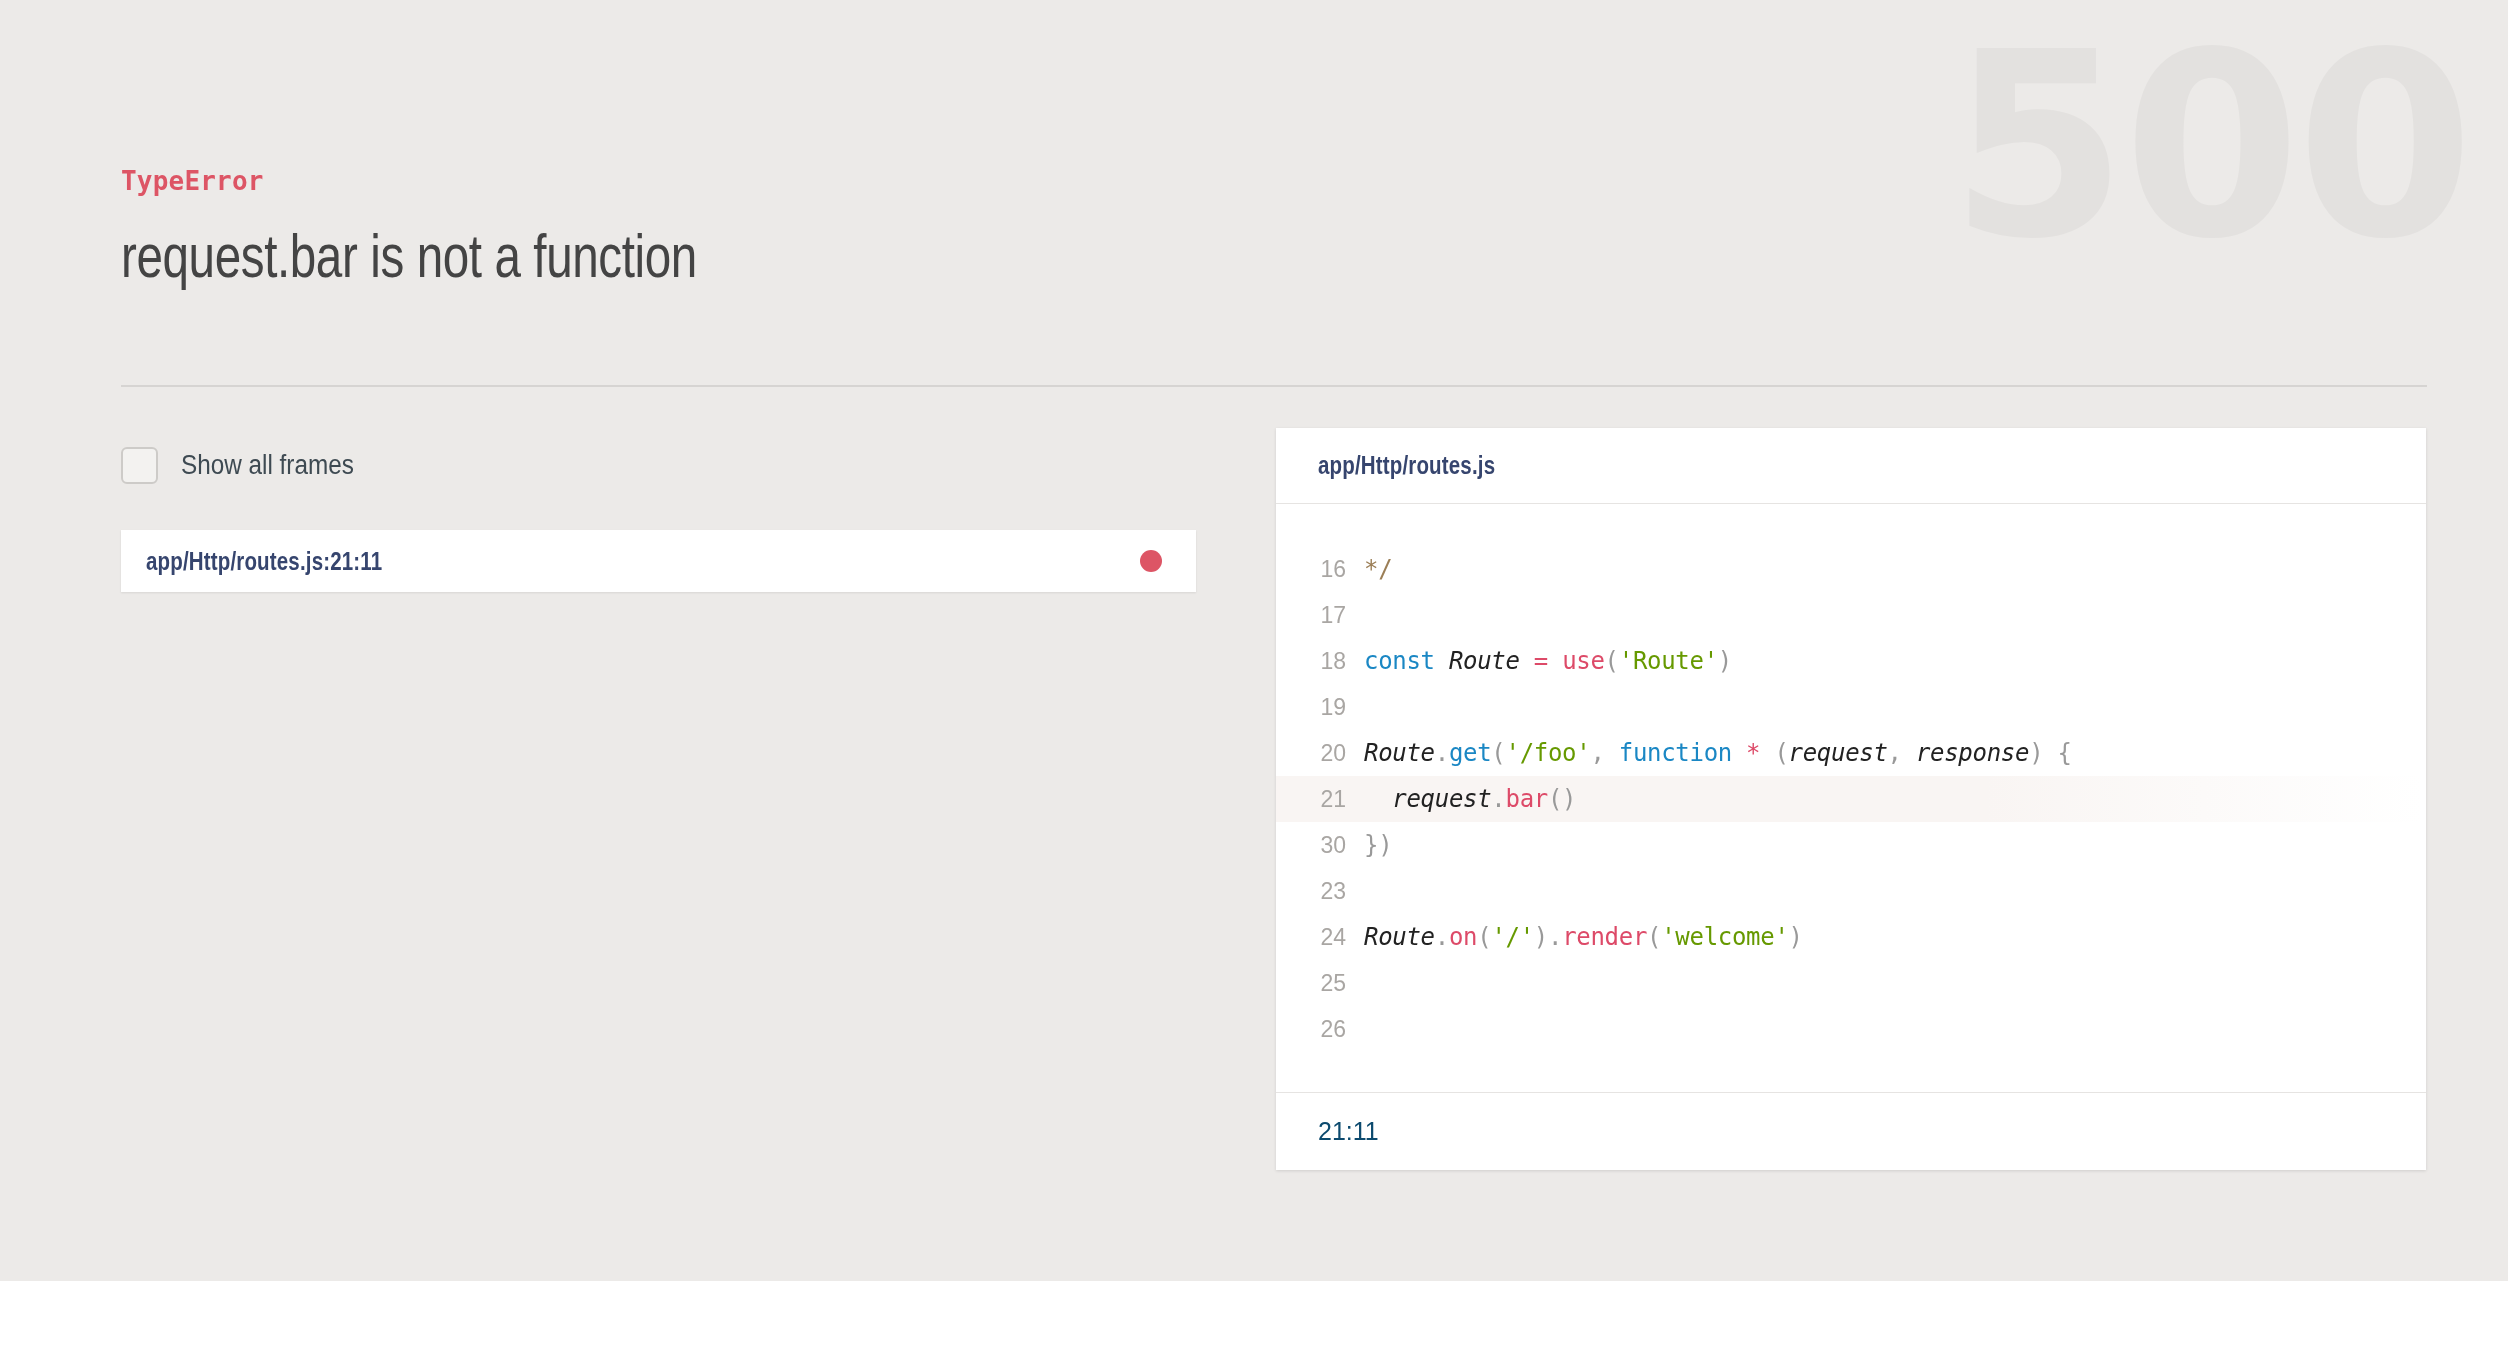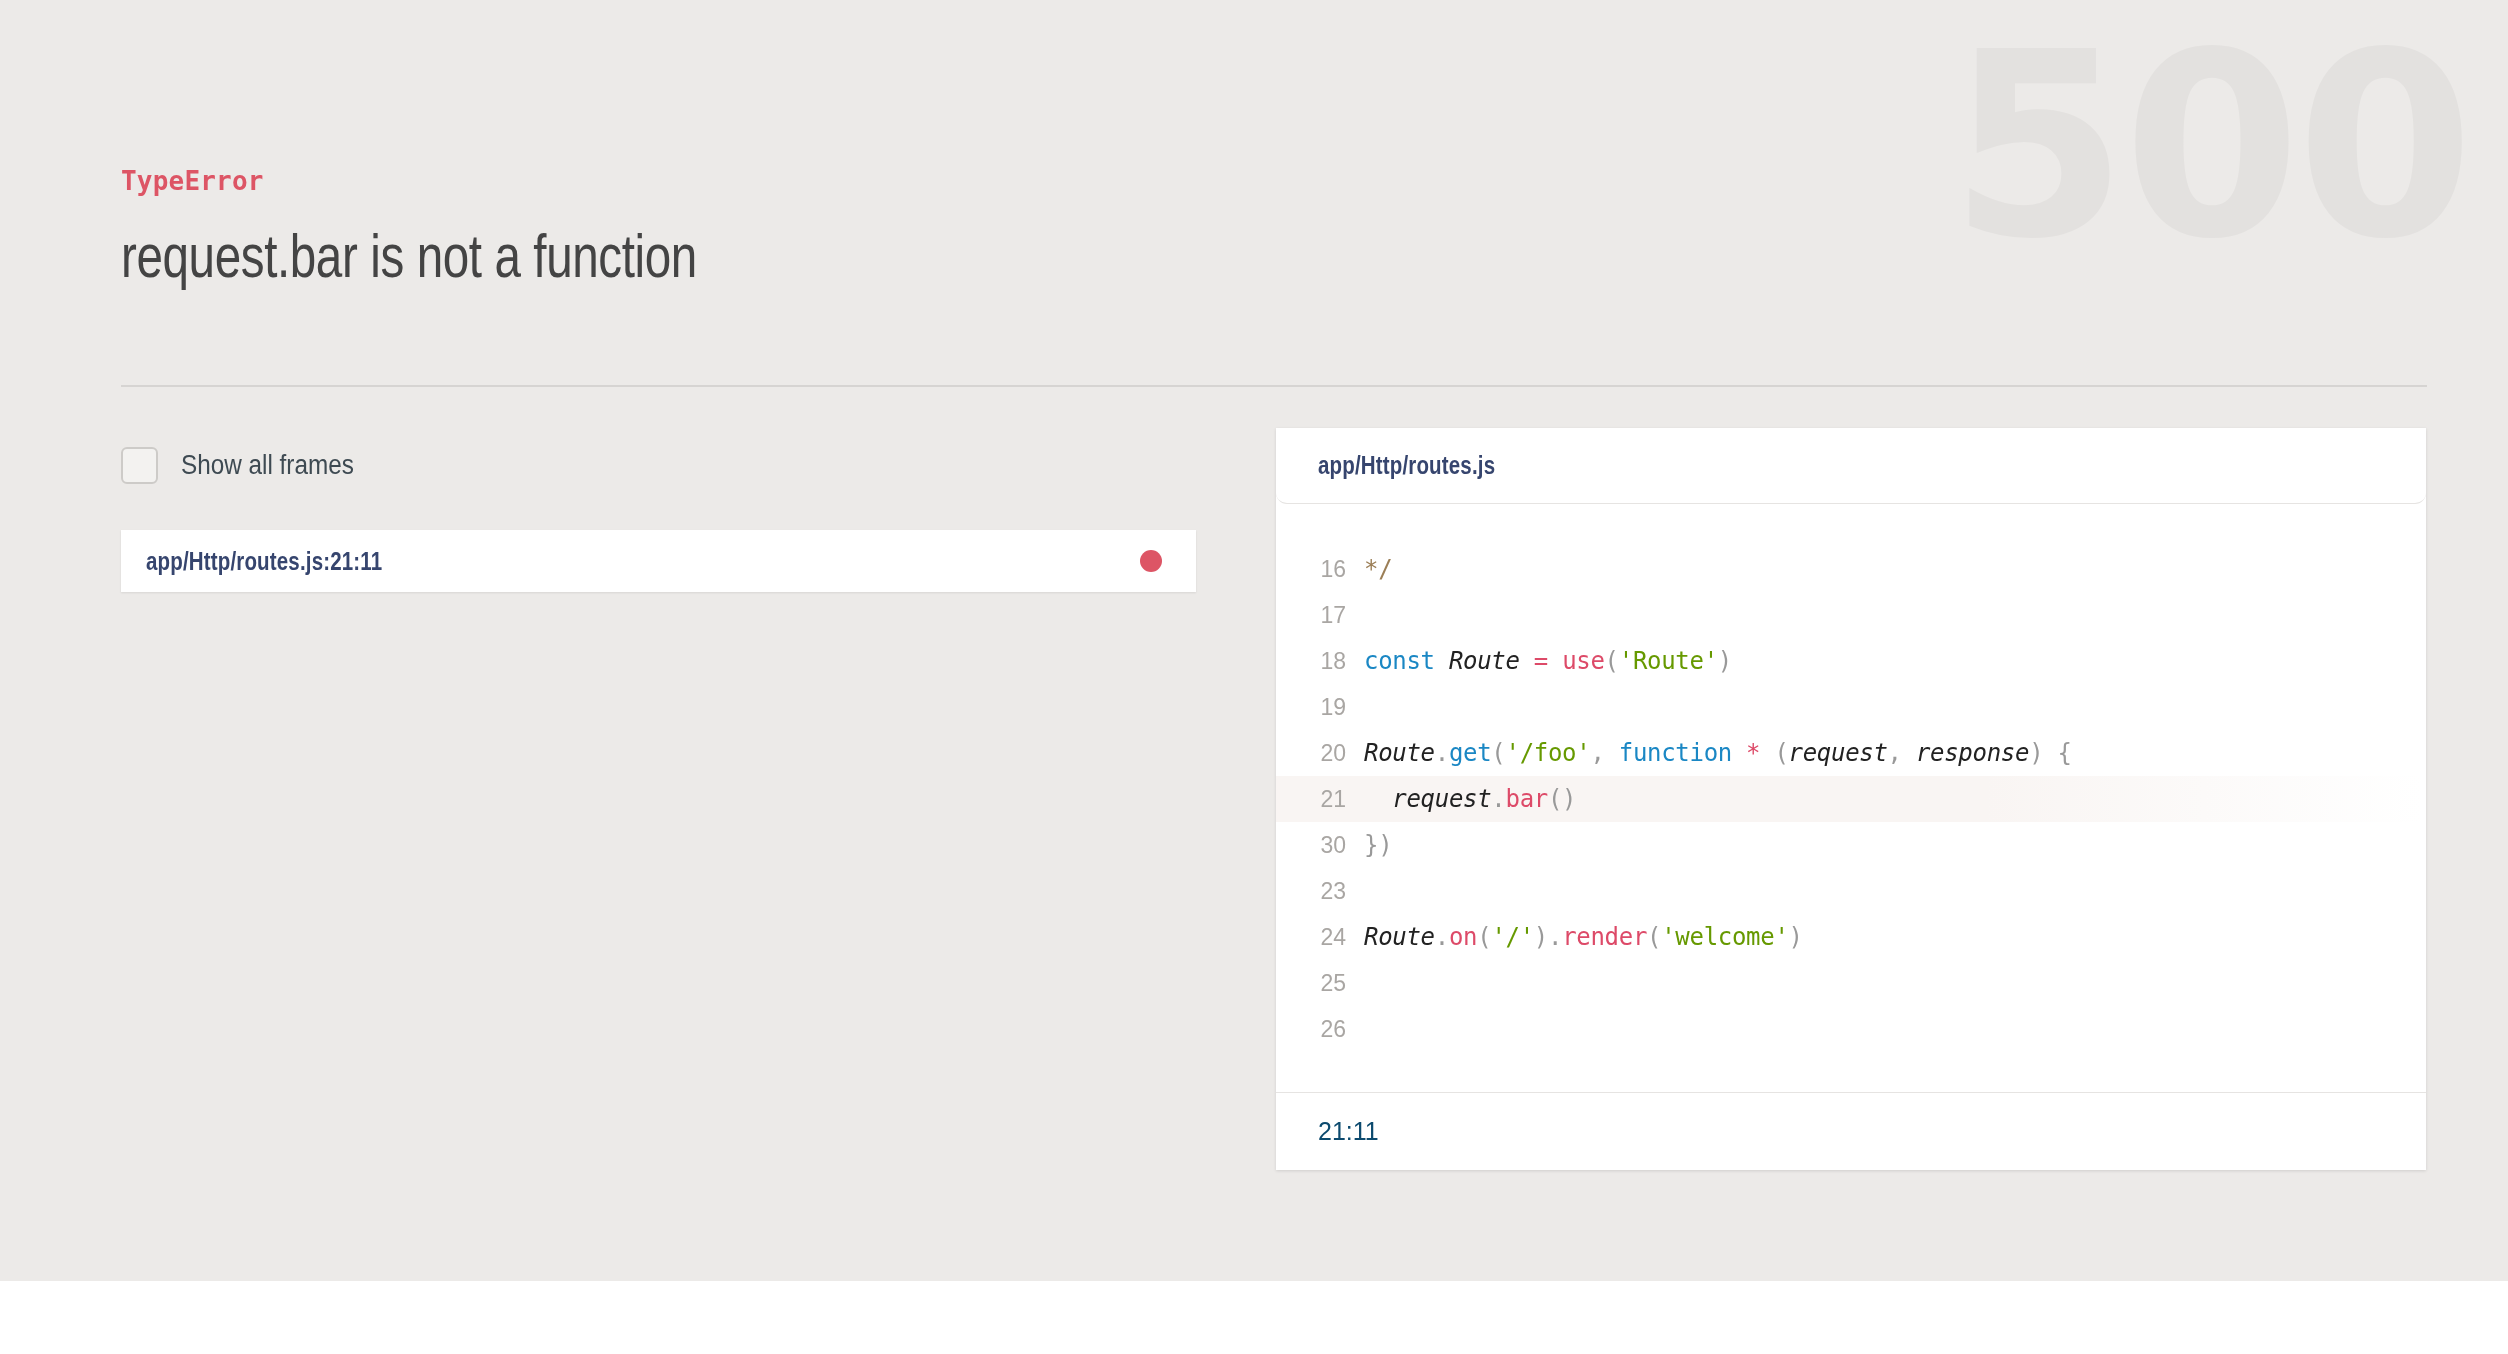--- a/index.html
+++ b/index.html
@@ -164,21 +164,20 @@
     box-shadow: 0 1px 3px rgba(0,0,0,0.12);
     z-index: 3;
   }
 
   .code-panel-header {
     height: 76px;
     display: flex;
     align-items: center;
     padding: 0 42px;
     border-bottom: 1px solid #e6e4e2;
-    border-radius: 11px;
   }
 
   .code-panel-title {
     font-size: 25px;
     font-weight: 700;
     color: #36456e;
     transform: scaleX(0.82);
     transform-origin: left center;
     white-space: nowrap;
     letter-spacing: 0.2px;

